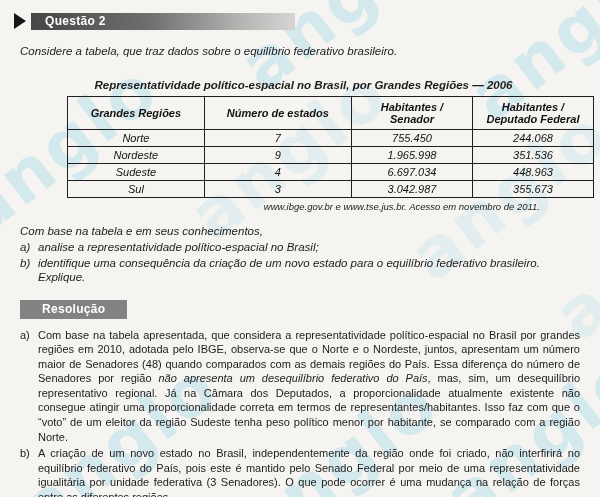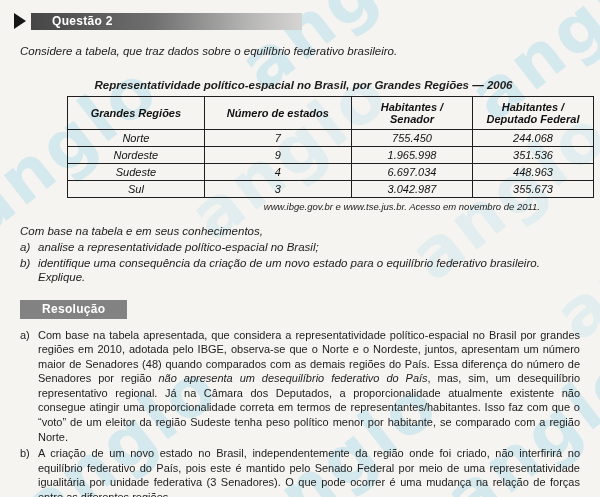--- a/index.html
+++ b/index.html
@@ -25,21 +25,21 @@
   }
   .wm.faint{color:rgba(126,203,227,0.16);}
   
   .content{position:relative;z-index:1;padding:10px 20px 0 20px;}
   .q-banner-row{display:flex;align-items:center;margin:2px 0 0 -6px;height:18px;}
   .tri{width:0;height:0;border-left:12px solid #161616;border-top:8px solid transparent;border-bottom:8px solid transparent;margin-right:5px;flex:none;}
   .q-banner{
     width:250px;height:17px;
     background:linear-gradient(90deg,#464646 0%,#6f6f6f 45%,#b5b5b4 80%,#d6d5d3 100%);
     color:#ffffff;font-weight:bold;font-size:12px;line-height:17px;
-    padding-left:21px;letter-spacing:.3px;
+    padding-left:14px;letter-spacing:.3px;
   }
   .intro{font-style:italic;font-size:11.5px;margin:15px 0 22px;}
   .table-title{font-weight:bold;font-style:italic;font-size:11.5px;text-align:center;width:473px;margin:0 0 5px 47px;}
   table.data{
     border-collapse:collapse;margin-left:47px;width:527px;
     font-style:italic;font-size:11px;color:#111;
   }
   table.data th,table.data td{border:1px solid #1f1f1f;text-align:center;}
   table.data th{font-weight:bold;padding:2px 2px;line-height:12.5px;height:28px;}
   table.data td{padding:1px 2px;height:14px;}

